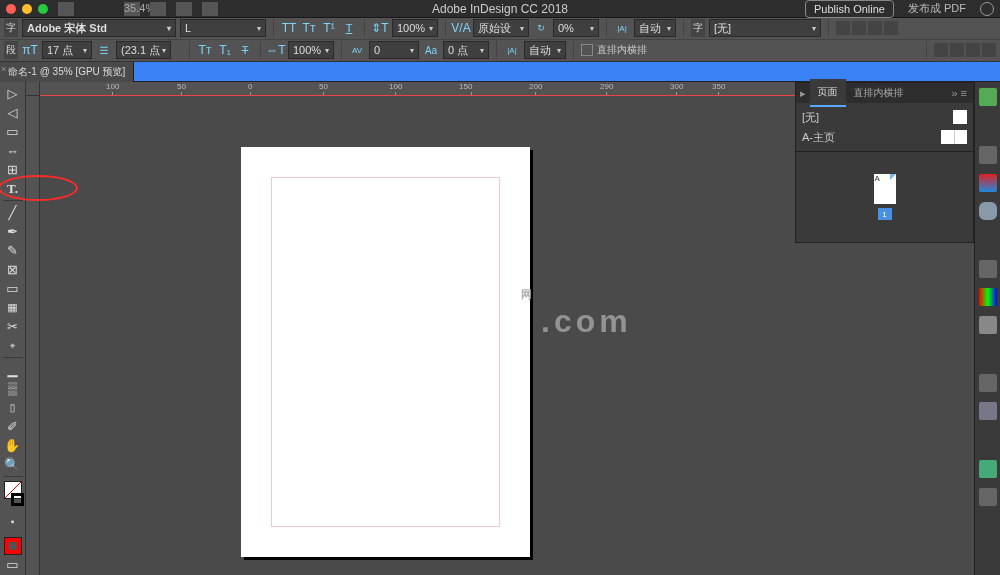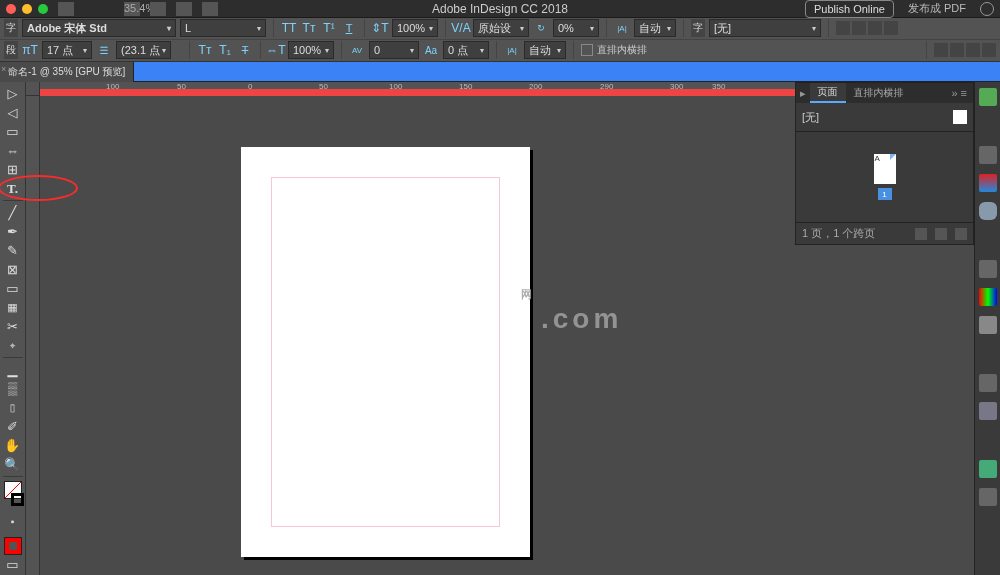--- a/index.html
+++ b/index.html
@@ -50,44 +50,44 @@
   .swatch-fill { width: 18px; height: 18px; background: linear-gradient(135deg, #fff 0%, #fff 48%, #f00 48%, #f00 52%, #fff 52%); border: 1px solid #222; margin-top: 2px; }
   .swatch-stroke { width: 13px; height: 13px; border: 3px solid #000; background: transparent; position: relative; top: -6px; left: 5px; }
   .swatch-stroke2 { width: 18px; height: 18px; background: #f00; position: relative; border: 1px solid #222; margin-top: 6px; }
   .swatch-stroke2::after { content: ''; position: absolute; inset: 4px; background: #535353; }
 
   
   .highlight-circle { position: absolute; left: -2px; top: 175px; width: 80px; height: 26px; border: 2px solid #ff2a2a; border-radius: 50%; pointer-events: none; z-index: 100; }
 
   
   .canvas-area { position: relative; flex: 1; background: #4a4a4a; overflow: hidden; }
-  .ruler-h { position: absolute; top: 0; left: 14px; right: 0; height: 14px; background: #535353; border-bottom: 7px solid #ef4444; display: flex; align-items: flex-start; overflow: hidden; font-size: 8px; color: #ccc; }
+  .ruler-h { position: absolute; top: 0; left: 14px; right: 0; height: 14px; background: #535353; border-bottom: 1px solid #ef4444; display: flex; align-items: flex-start; overflow: hidden; font-size: 8px; color: #ccc; }
   .ruler-h .tick { position: absolute; top: 0; height: 14px; display: flex; flex-direction: column; align-items: center; }
   .ruler-h .tick span { font-size: 8px; color: #bbb; }
   .ruler-h .tick::after { content: ''; width: 1px; height: 4px; background: #999; position: absolute; bottom: 0; }
   .ruler-v { position: absolute; top: 14px; left: 0; bottom: 0; width: 14px; background: #535353; border-right: 1px solid #333; }
   .ruler-corner { position: absolute; top: 0; left: 0; width: 14px; height: 14px; background: #535353; border-right: 1px solid #333; border-bottom: 1px solid #333; }
 
   .page-shadow { position: absolute; left: 218px; top: 68px; width: 289px; height: 410px; background: #000; }
   .page { position: absolute; left: 215px; top: 65px; width: 289px; height: 410px; background: #fff; }
   .page .margin { position: absolute; left: 30px; top: 30px; right: 30px; bottom: 30px; border: 1px solid #f5c5d8; }
 
   
   .wm { position: absolute; left: 495px; top: 205px; color: #a0a0a0; font-size: 38px; font-weight: bold; pointer-events: none; line-height: 1.3; opacity: 0.85; }
-  .wm .l2 { font-size: 28px; margin-left: 20px; letter-spacing: 4px; }
+  .wm .l2 { font-size: 32px; margin-left: 20px; letter-spacing: 4px; }
 
   
   .right-dock { width: 26px; background: #3a3a3a; border-left: 1px solid #222; display: flex; flex-direction: column; align-items: center; padding-top: 6px; gap: 10px; }
   .right-dock .dock-ico { width: 18px; height: 18px; background: #666; border-radius: 2px; }
   .right-dock .dock-ico.alt { background: #888; }
   .right-dock .dock-gap { height: 20px; }
 
   .pages-panel { position: absolute; right: 26px; top: 82px; width: 179px; background: #3a3a3a; border: 1px solid #222; z-index: 50; }
   .pages-panel .tabs { display: flex; height: 20px; background: #2d2d2d; align-items: center; }
-  .pages-panel .tabs .ptab { padding: 0 8px; height: 20px; display: flex; align-items: center; font-size: 10px; color: #aaa; }
+  .pages-panel .tabs .ptab { padding: 0 8px; height: 28px; display: flex; align-items: center; font-size: 10px; color: #aaa; }
   .pages-panel .tabs .ptab.act { background: #3a3a3a; border-bottom: 2px solid #5aa9ff; color: #ddd; }
   .pages-panel .tabs .tabend { margin-left: auto; padding: 0 6px; color: #999; }
   .pages-panel .master-list { padding: 4px 0; }
   .pages-panel .master-row { display: flex; align-items: center; height: 20px; padding: 0 6px; justify-content: space-between; font-size: 10px; color: #ccc; }
   .pages-panel .master-row .thumb { width: 14px; height: 14px; background: #fff; }
   .pages-panel .master-row .thumb.double { width: 26px; height: 14px; background: #fff; position: relative; }
   .pages-panel .master-row .thumb.double::after { content:''; position:absolute; left:50%; top:0; bottom:0; width:1px; background:#ccc; }
   .pages-panel .sep-line { height: 1px; background: #222; margin: 0; }
   .pages-panel .page-thumbs { height: 90px; display: flex; flex-direction: column; align-items: center; justify-content: center; gap: 4px; }
   .pg-thumb { width: 22px; height: 30px; background: #fff; position: relative;}
@@ -346,32 +346,28 @@
     <div style="padding:0 4px;color:#999;">▸</div>
     <div class="ptab act">页面</div>
     <div class="ptab">直排内横排</div>
     <div class="tabend">»&nbsp;≡</div>
   </div>
   <div class="master-list">
     <div class="master-row">
       <span>[无]</span>
       <span class="thumb"></span>
     </div>
+    <div class="master-row">
+      <span>A-主页</span>
+      <span class="thumb double"></span>
+    </div>
   </div>
   <div class="sep-line"></div>
   <div class="page-thumbs">
     <div class="pg-thumb">
       <span class="al">A</span>
       <span class="corner"></span>
     </div>
     <div class="pg-num">1</div>
   </div>
-  <div class="footer">
-    <span>1 页，1 个跨页</span>
-    <div class="ficons">
-      <span></span>
-      <span></span>
-      <span></span>
-    </div>
-  </div>
 </div>
 
 <div class="highlight-circle"></div>
 
 </body></html>

